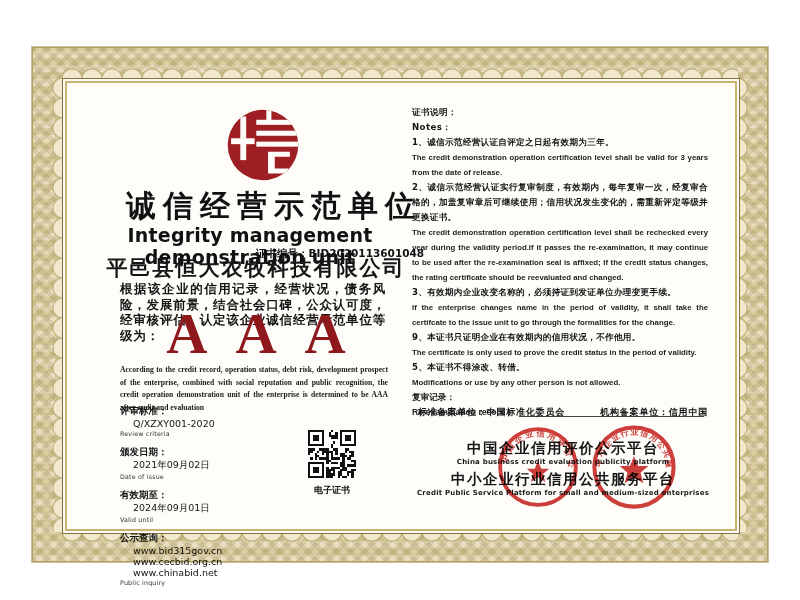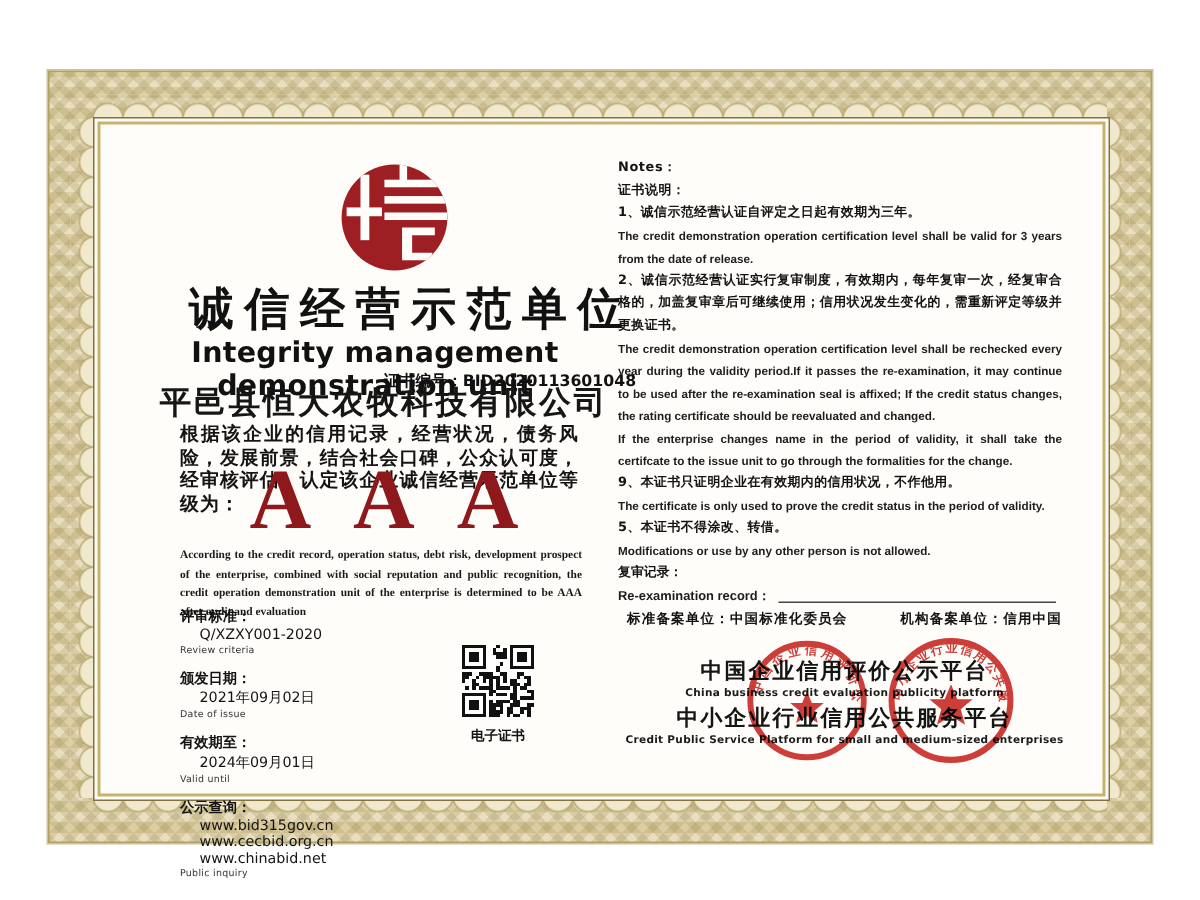--- a/index.html
+++ b/index.html
@@ -286,35 +286,36 @@
         <rect x="10" y="20" width="1" height="1" fill="#111"></rect>
         <rect x="13" y="20" width="1" height="1" fill="#111"></rect>
         <rect x="15" y="20" width="1" height="1" fill="#111"></rect>
         <rect x="16" y="20" width="1" height="1" fill="#111"></rect>
         <rect x="19" y="20" width="1" height="1" fill="#111"></rect>
       </svg>
   </div>
   <div class="qr-label">电子证书</div>
 
   <div class="notes">
+    <div class="nt">证书说明：</div>
     <div class="nt">Notes：</div>
-    <div class="nt">证书说明：</div>
     <div>
 
         <div>
           <div class="note-cn">1、诚信示范经营认证自评定之日起有效期为三年。</div>
           <div class="note-en">The credit demonstration operation certification level shall be valid for 3 years from the date of release.</div>
         </div>
 
         <div>
           <div class="note-cn">2、诚信示范经营认证实行复审制度，有效期内，每年复审一次，经复审合格的，加盖复审章后可继续使用；信用状况发生变化的，需重新评定等级并更换证书。</div>
           <div class="note-en">The credit demonstration operation certification level shall be rechecked every year during the validity period.If it passes the re-examination, it may continue to be used after the re-examination seal is affixed; If the credit status changes, the rating certificate should be reevaluated and changed.</div>
         </div>
 
         <div>
+          <div class="note-cn">3、有效期内企业改变名称的，必须持证到发证单位办理变更手续。</div>
           <div class="note-en">If the enterprise changes name in the period of validity, it shall take the certifcate to the issue unit to go through the formalities for the change.</div>
         </div>
 
         <div>
           <div class="note-cn">9、本证书只证明企业在有效期内的信用状况，不作他用。</div>
           <div class="note-en">The certificate is only used to prove the credit status in the period of validity.</div>
         </div>
 
         <div>
           <div class="note-cn">5、本证书不得涂改、转借。</div>

